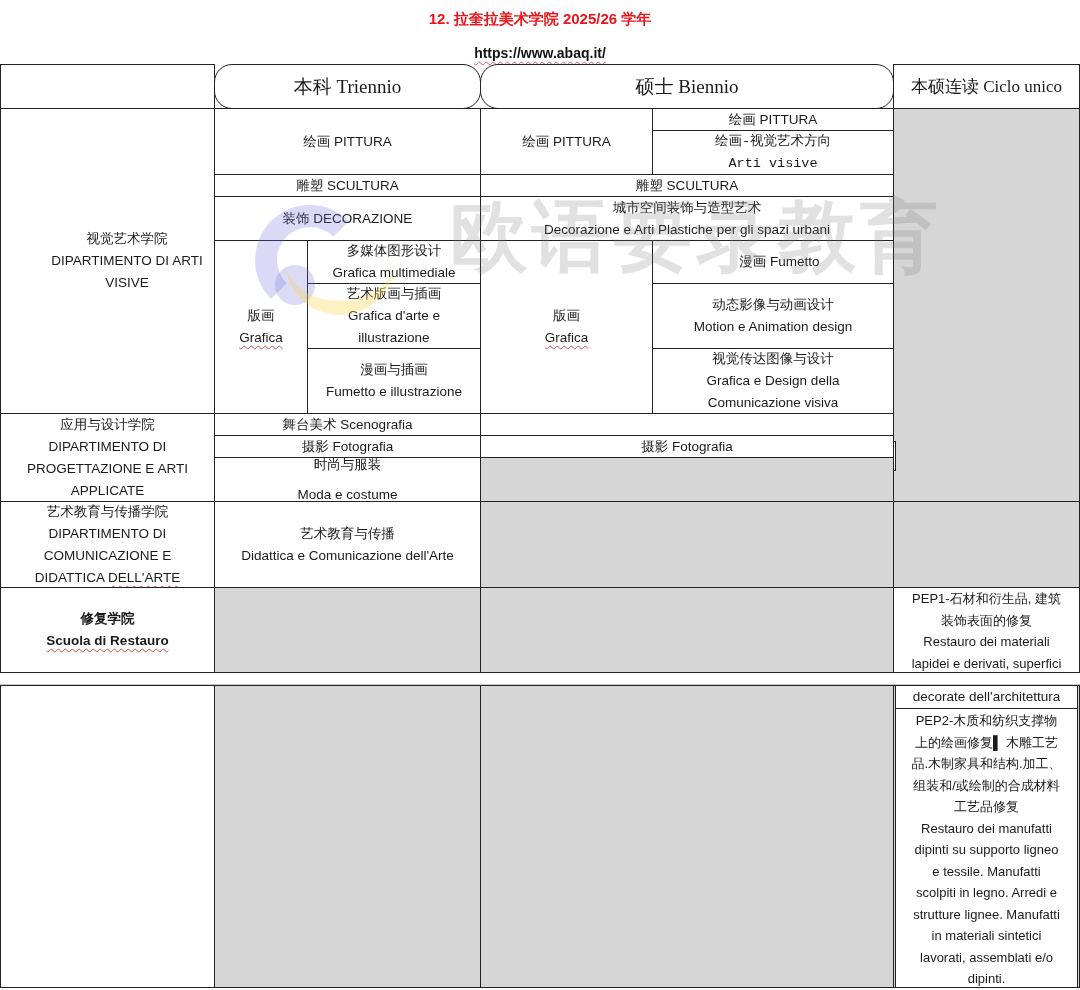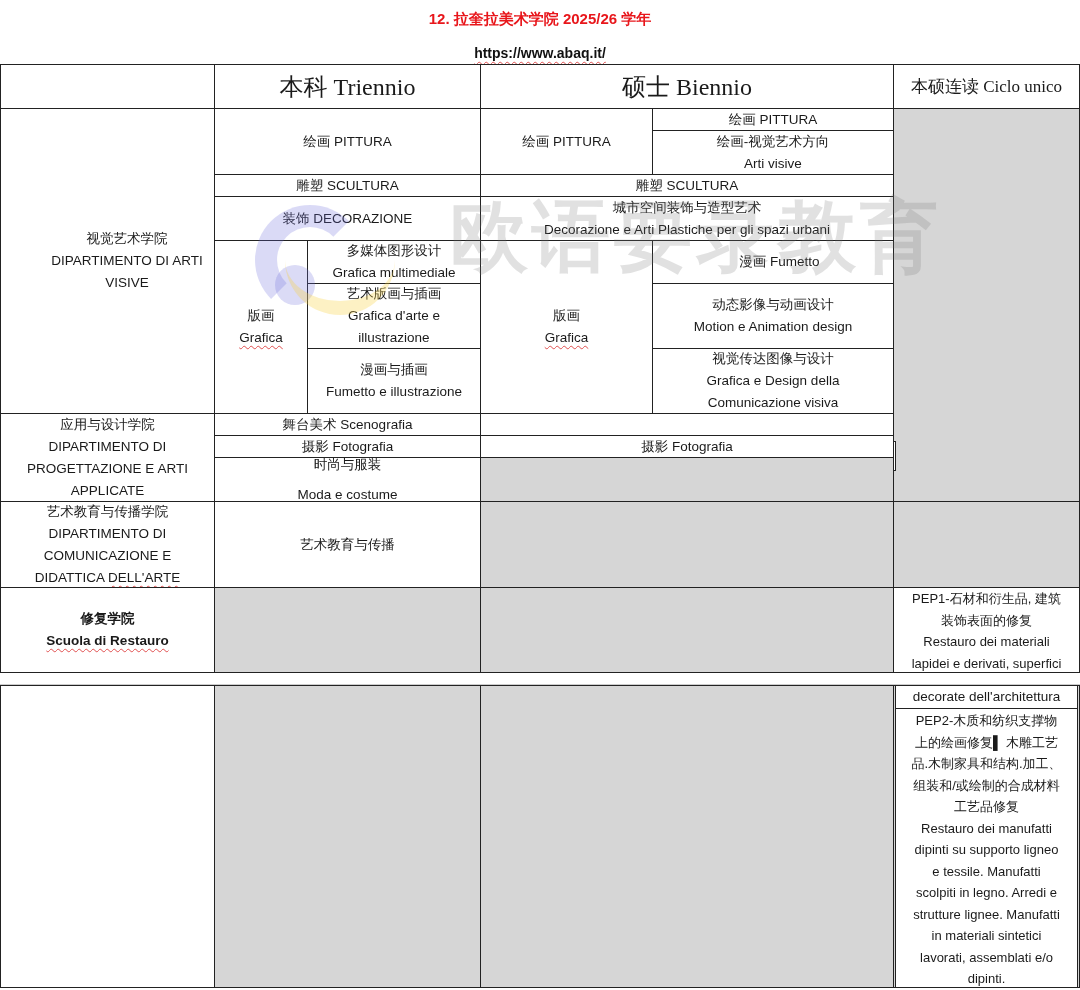--- a/index.html
+++ b/index.html
@@ -6,21 +6,21 @@
   body { width:1080px; height:990px; position:relative; overflow:hidden;
          font-family:"Liberation Sans","DejaVu Sans",sans-serif; color:#1a1a1a; }
   .title { position:absolute; left:0; width:1080px; top:10px; text-align:center;
            color:#e8161b; font-weight:bold; font-size:15px; }
   .url { position:absolute; left:0; width:1080px; top:45px; text-align:center;
          font-weight:bold; font-size:14px; color:#111; }
   .cell { position:absolute; box-sizing:border-box; border:1px solid #222;
           display:flex; flex-direction:column; align-items:center; justify-content:center;
           text-align:center; font-size:13.5px; line-height:22px; background:#fff; }
   .gray { background:#d6d6d6; }
-  .hdr { font-family:"Liberation Serif","DejaVu Serif",serif; font-size:24px; }
+  .hdr { font-family:"Liberation Serif","DejaVu Serif",serif; font-size:19px;border-radius:18px; }
   .hdr-sm { font-family:"Liberation Serif","DejaVu Serif",serif; font-size:17px; }
   .wavy { text-decoration: underline wavy #e05050; text-underline-offset:3px; text-decoration-thickness:1px; }
   .pagegap { position:absolute; left:0; top:673px; width:1080px; height:11px; background:#fff;
              border-bottom:1px solid #ccc; }
   .watermark { position:absolute; left:245px; top:185px; width:600px; height:120px; pointer-events:none; }
   .wm-text { position:absolute; left:205px; top:0px; font-size:78px; font-weight:bold; color:rgba(120,120,120,0.22);
              font-family:"DejaVu Sans",sans-serif; letter-spacing:4px; white-space:nowrap; }
   .wm-logo1 { position:absolute; left:10px; top:20px; width:110px; height:110px; border-radius:50%;
               border:22px solid rgba(110,110,220,0.25); border-right-color:transparent; border-bottom-color:transparent; box-sizing:border-box; }
   .wm-logo2 { position:absolute; left:30px; top:80px; width:40px; height:40px; border-radius:50%; background:rgba(110,110,220,0.25); }
@@ -80,21 +80,21 @@
     <div>漫画与插画</div>
     <div>Fumetto e illustrazione</div>
   </div>
 
   <div class="cell" style="left:480px;top:108px;width:173px;height:67px;">
       <span>绘画  PITTURA</span>
     </div>
   <div class="cell" style="left:652px;top:108px;width:242px;height:23px;">
       <span>绘画  PITTURA</span>
     </div>
-  <div class="cell" style="left:652px;top:130px;width:242px;height:45px;">
+  <div class="cell" style="left:652px;top:130px;width:242px;height:45px;font-family:Liberation Mono, monospace;">
     <div>绘画-视觉艺术方向</div>
     <div>Arti visive</div>
   </div>
   <div class="cell" style="left:480px;top:174px;width:414px;height:23px;">
       <span>雕塑  SCULTURA</span>
     </div>
   <div class="cell" style="left:480px;top:196px;width:414px;height:45px;">
     <div>城市空间装饰与造型艺术</div>
     <div>Decorazione e Arti Plastiche per gli spazi urbani</div>
   </div>
@@ -143,20 +143,21 @@
   <div class="cell gray" style="left:480px;top:457px;width:414px;height:45px;"></div>
 
   <div class="cell" style="left:0;top:501px;width:215px;height:87px;">
     <div>艺术教育与传播学院</div>
     <div>DIPARTIMENTO DI</div>
     <div>COMUNICAZIONE E</div>
     <div><span>DIDATTICA</span> <span class="wavy">DELL'ARTE</span></div>
   </div>
   <div class="cell" style="left:214px;top:501px;width:267px;height:87px;">
     <div>艺术教育与传播</div>
+    <div>Didattica e Comunicazione dell'Arte</div>
   </div>
   <div class="cell gray" style="left:480px;top:501px;width:414px;height:87px;"></div>
   <div class="cell gray" style="left:893px;top:501px;width:187px;height:87px;"></div>
 
   <div class="cell" style="left:0;top:587px;width:215px;height:86px;font-weight:bold;">
     <div>修复学院</div>
     <div class="wavy">Scuola di Restauro</div>
   </div>
   <div class="cell gray" style="left:214px;top:587px;width:267px;height:86px;"></div>
   <div class="cell gray" style="left:480px;top:587px;width:414px;height:86px;"></div>

